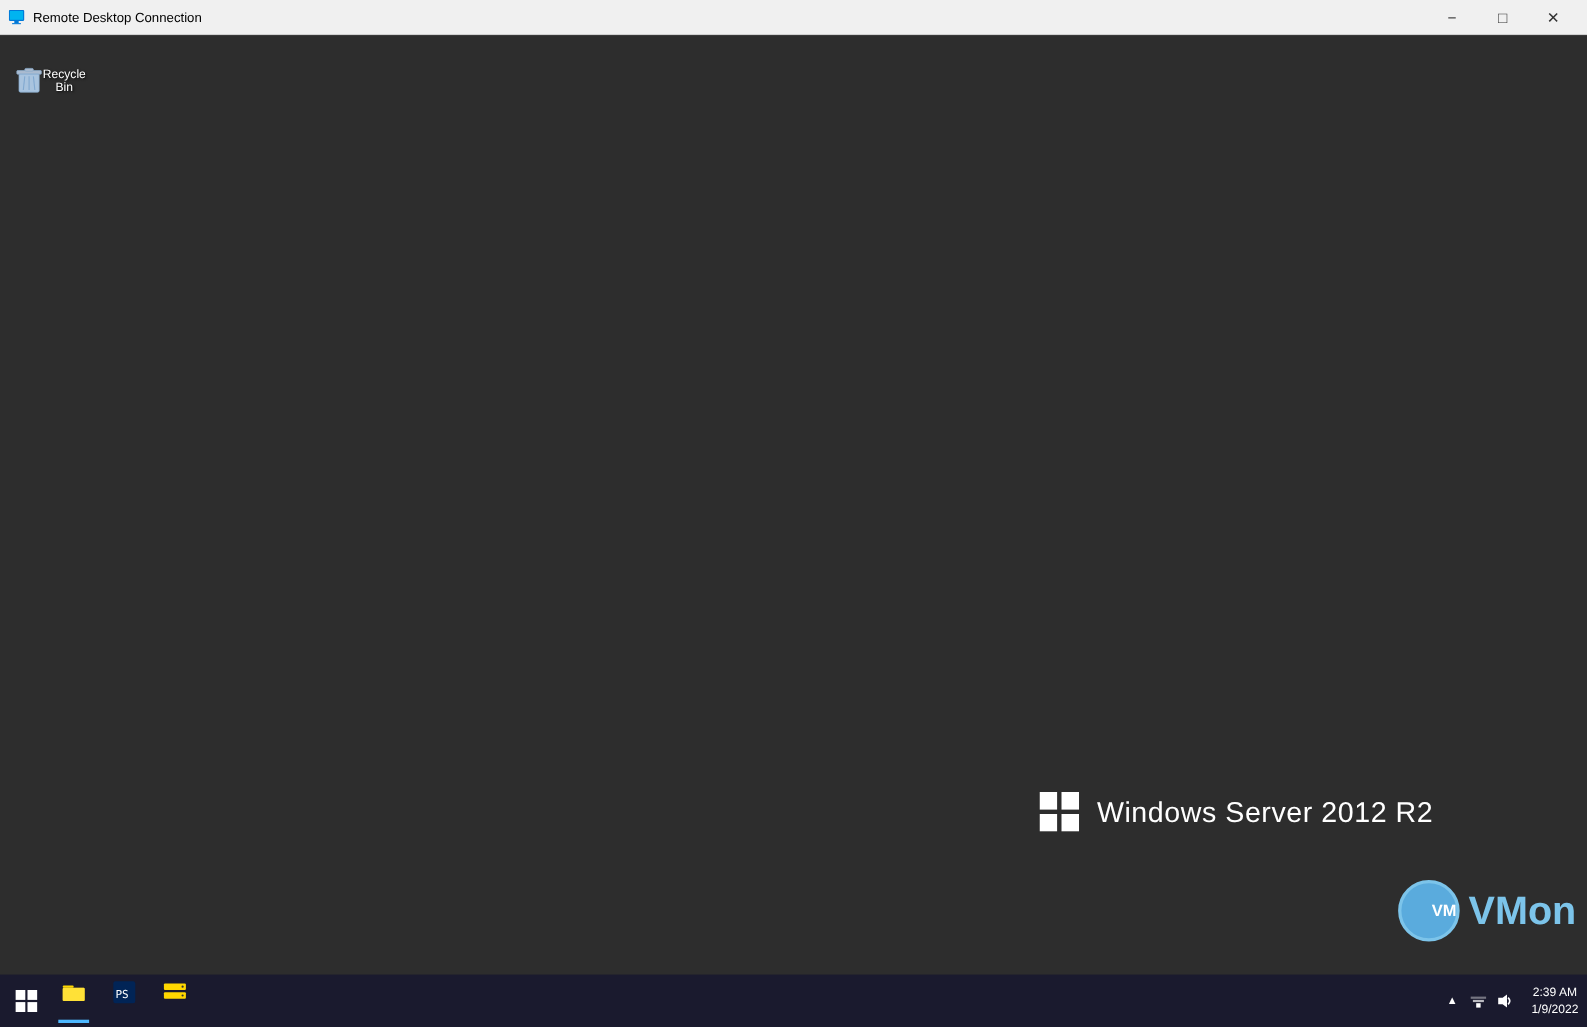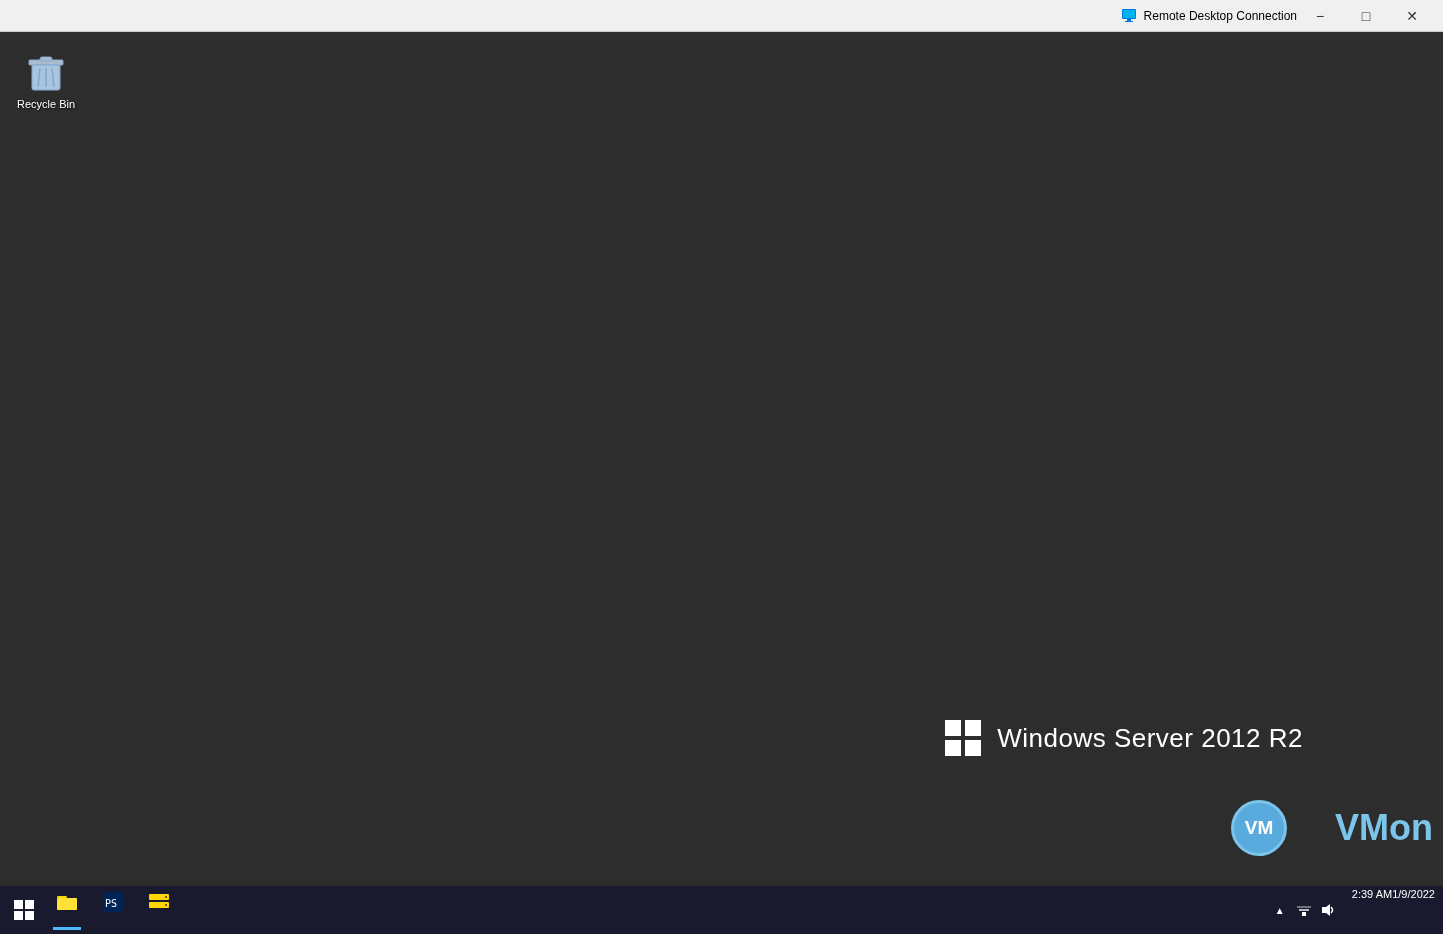--- a/index.html
+++ b/index.html
@@ -5,21 +5,21 @@
     * { margin: 0; padding: 0; box-sizing: border-box; }
     body { width: 1443px; height: 934px; overflow: hidden; font-family: 'Segoe UI', sans-serif; background: #2b2b2b; }
 
     
     .title-bar {
       width: 100%;
       height: 32px;
       background: #f0f0f0;
       display: flex;
       align-items: center;
-      justify-content: flex-end;
+      justify-content: space-between;
       padding: 0 8px;
       border-bottom: 1px solid #ccc;
       user-select: none;
     }
     .title-bar-left {
       display: flex;
       align-items: center;
       gap: 6px;
     }
     .title-bar-icon {
@@ -56,21 +56,21 @@
       position: relative;
     }
 
     
     .desktop-icon {
       position: absolute;
       top: 14px;
       left: 10px;
       width: 72px;
       display: flex;
-      flex-direction: column;
+      flex-direction: row;
       align-items: center;
       cursor: pointer;
       padding: 4px;
     }
     .icon-label {
       color: #fff;
       font-size: 11px;
       text-align: center;
       margin-top: 4px;
       text-shadow: 1px 1px 2px rgba(0,0,0,0.8);
@@ -105,31 +105,30 @@
       align-items: center;
       gap: 8px;
     }
     .vm-circle {
       width: 56px;
       height: 56px;
       border-radius: 50%;
       background: #5aabdd;
       display: flex;
       align-items: center;
-      justify-content: center;
-      color: #fff;
-      font-size: 19px;
+      justify-content: flex-end;
+      color: #fff;
+      font-size: 15px;
       font-weight: bold;
       border: 3px solid #7cc4ea;
     }
     .vmon-text {
       color: #7cc4ea;
       font-size: 36px;
       font-weight: bold;
-      margin-left: 40px;
     }
 
     
     .taskbar {
       width: 100%;
       height: 48px;
       background: #1a1a2e;
       display: flex;
       align-items: center;
       padding: 0 4px;
@@ -184,22 +183,22 @@
       height: 40px;
       display: flex;
       align-items: center;
       justify-content: center;
       cursor: pointer;
       color: #fff;
       font-size: 13px;
     }
     .clock-area {
       display: flex;
-      flex-direction: row;
-      align-items: flex-start;
+      flex-direction: column;
+      align-items: center;
       justify-content: center;
       padding: 0 8px;
       height: 100%;
       cursor: pointer;
       color: #fff;
       font-size: 11px;
       line-height: 1.5;
     }
 
     

